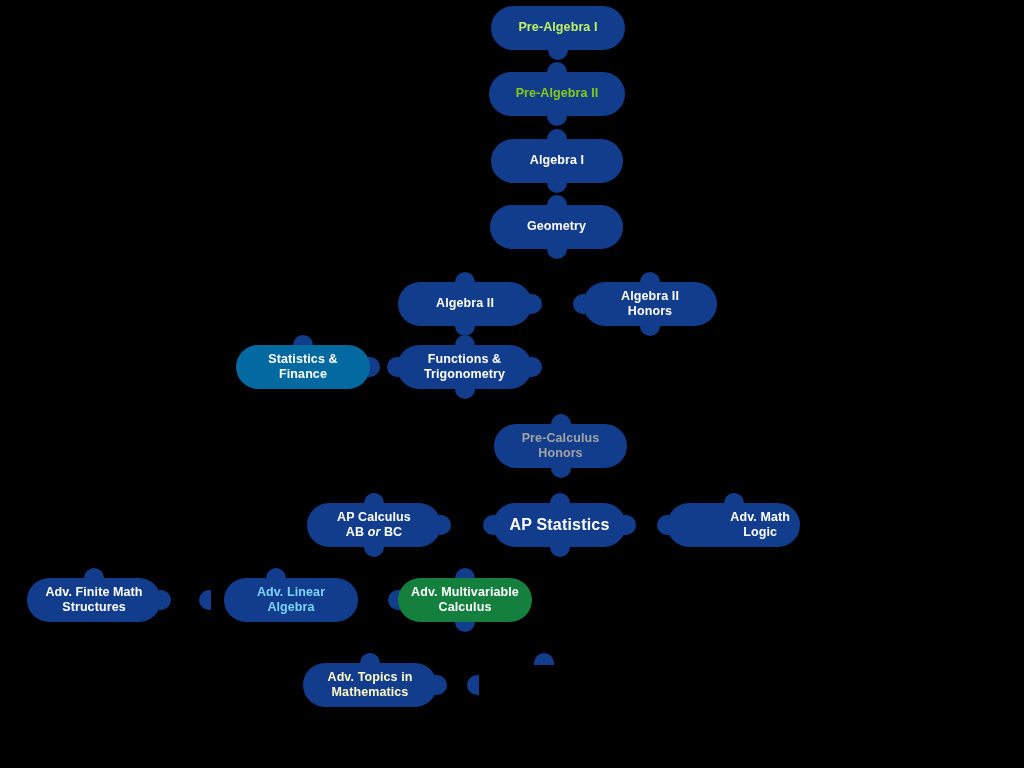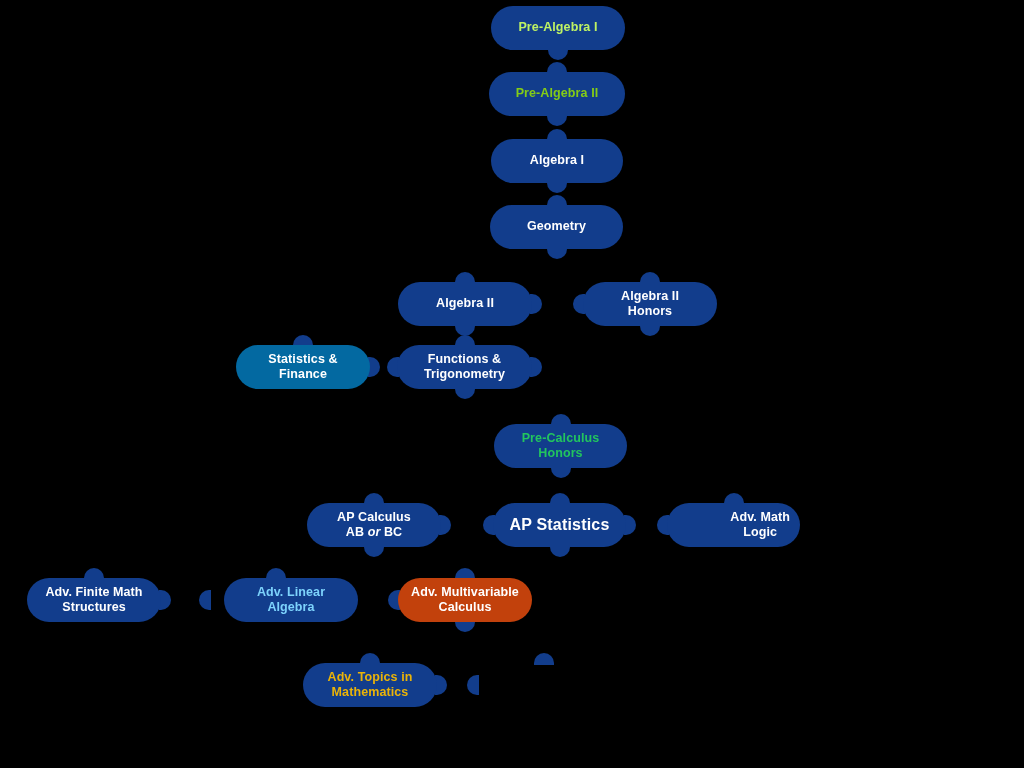--- a/index.html
+++ b/index.html
@@ -128,21 +128,21 @@
     <div class="nub top" style="left: 454.5px; top: 335px; background: rgb(18, 61, 140);"></div>
     <div class="nub bottom" style="left: 454.5px; top: 387px; background: rgb(18, 61, 140);"></div>
     <div class="nub left" style="left: 387px; top: 357px; background: rgb(18, 61, 140);"></div>
     <div class="nub right" style="left: 530px; top: 357px; background: rgb(18, 61, 140);"></div>
     <div class="node" style="left: 397px; top: 345px; width: 135px; height: 44px; background: rgb(18, 61, 140); color: rgb(255, 255, 255);">
       <span class="label">Functions &amp;
 Trigonometry</span>
     </div>
     <div class="nub top" style="left: 550.5px; top: 414px; background: rgb(18, 61, 140);"></div>
     <div class="nub bottom" style="left: 550.5px; top: 466px; background: rgb(18, 61, 140);"></div>
-    <div class="node" style="left: 494px; top: 424px; width: 133px; height: 44px; background: rgb(18, 61, 140); color: #22c55e;">
+    <div class="node" style="left: 494px; top: 424px; width: 133px; height: 44px; background: rgb(18, 61, 140); color: #a3a3a3;">
       <span class="label">Pre-Calculus
 Honors</span>
     </div>
     <div class="nub top" style="left: 364px; top: 493px; background: rgb(18, 61, 140);"></div>
     <div class="nub bottom" style="left: 364px; top: 545px; background: rgb(18, 61, 140);"></div>
     <div class="nub right" style="left: 439px; top: 515px; background: rgb(18, 61, 140);"></div>
     <div class="node" style="left: 307px; top: 503px; width: 134px; height: 44px; background: rgb(18, 61, 140); color: rgb(255, 255, 255);">
       <span class="label">AP Calculus<br>AB <i>or</i> BC</span>
     </div>
     <div class="nub top" style="left: 549.5px; top: 493px; background: rgb(18, 61, 140);"></div>
@@ -167,25 +167,25 @@
     <div class="nub top" style="left: 266px; top: 568px; background: rgb(18, 61, 140);"></div>
     <div class="nub left" style="left: 199px; top: 590px; background: rgb(18, 61, 140);"></div>
     <div class="nub right" style="left: 341px; top: 590px; background: rgb(18, 61, 140);"></div>
     <div class="node" style="left: 224px; top: 578px; width: 134px; height: 44px; background: rgb(18, 61, 140); color: #7dd3fc; text-align: center;">
       <span class="label">Adv. Linear
 Algebra</span>
     </div>
     <div class="nub top" style="left: 455px; top: 568px; background: rgb(18, 61, 140);"></div>
     <div class="nub bottom" style="left: 455px; top: 620px; background: rgb(18, 61, 140);"></div>
     <div class="nub left" style="left: 388px; top: 590px; background: rgb(18, 61, 140);"></div>
-    <div class="node" style="left: 398px; top: 578px; width: 134px; height: 44px; background: #c2410c; color: rgb(255, 255, 255);">
+    <div class="node" style="left: 398px; top: 578px; width: 134px; height: 44px; background: #15803d; color: rgb(255, 255, 255);">
       <span class="label">Adv. Multivariable
 Calculus</span>
     </div>
     <div class="nub top" style="left: 360px; top: 653px; background: rgb(18, 61, 140);"></div>
     <div class="nub right" style="left: 435px; top: 675px; background: rgb(18, 61, 140);"></div>
-    <div class="node" style="left: 303px; top: 663px; width: 134px; height: 44px; background: rgb(18, 61, 140); color: #eab308;">
+    <div class="node" style="left: 303px; top: 663px; width: 134px; height: 44px; background: rgb(18, 61, 140); color: #fef9c3;">
       <span class="label">Adv. Topics in
 Mathematics</span>
     </div>
     <div class="nub top" style="left: 534px; top: 653px; background: rgb(18, 61, 140);"></div>
     <div class="nub left" style="left: 467px; top: 675px; background: rgb(18, 61, 140);"></div>
   </div>
 
 </body></html>

